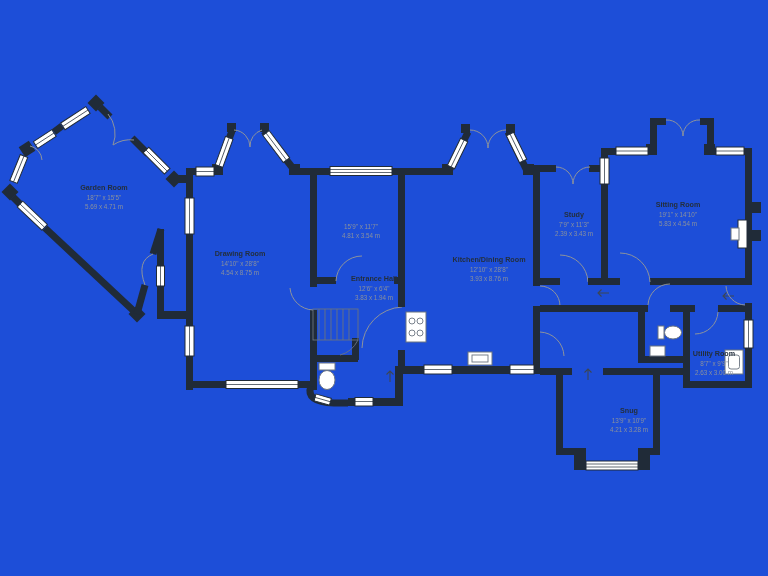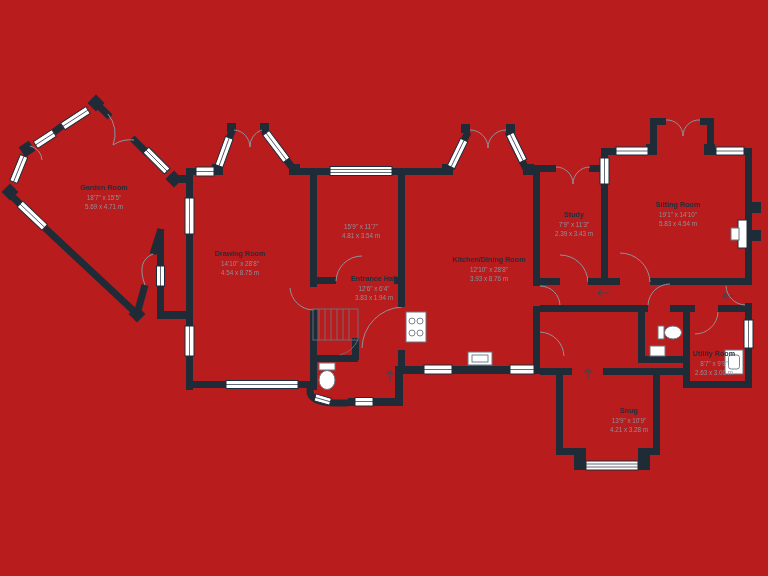--- a/index.html
+++ b/index.html
@@ -1,16 +1,16 @@
 <!DOCTYPE html>
 <html><head>
 <meta charset="utf-8">
 <style>
   html,body{margin:0;padding:0;background:#ffffff;}
-  .plan{position:relative;width:768px;height:576px;background:#b91c1c;overflow:hidden;
+  .plan{position:relative;width:768px;height:576px;background:#1d4ed8;overflow:hidden;
         font-family:"Liberation Sans", sans-serif;text-align:right;}
   svg{display:block;}
   .wall{fill:#202b38;}
   .wln{stroke:#202b38;stroke-width:7;fill:none;}
   .thin{stroke:#6b7480;stroke-width:0.9;fill:none;}
   .door{stroke:#8d939c;stroke-width:1;fill:none;}
   .win{fill:#ffffff;stroke:#202b38;stroke-width:1;}
   .wmid{stroke:#202b38;stroke-width:0.7;}
   .fix{fill:#ffffff;stroke:#6b7480;stroke-width:1;}
   .arrow{stroke:#3c4654;stroke-width:1.1;fill:none;}

